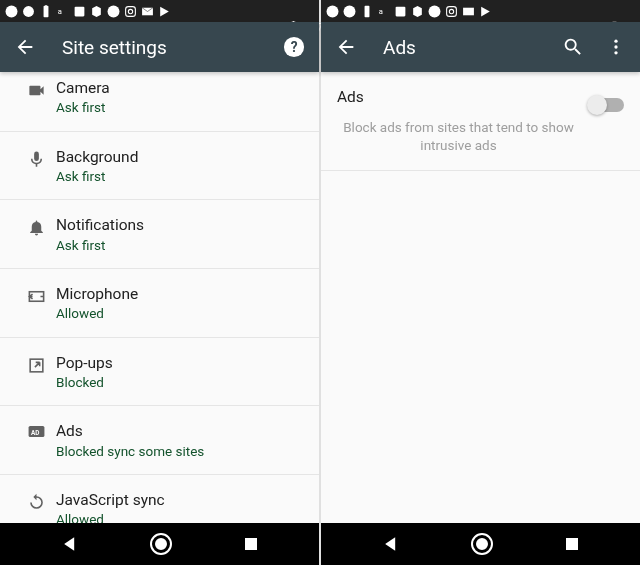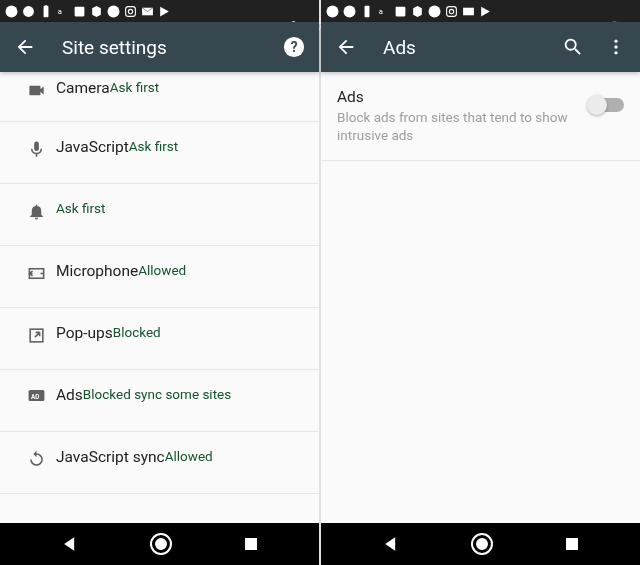--- a/index.html
+++ b/index.html
@@ -80,21 +80,21 @@
     width: 40px;
     display: flex;
     align-items: center;
     justify-content: center;
     color: #616161;
     padding-top: 3px;
   }
   .setting-text {
     flex: 1;
     display: flex;
-    flex-direction: row;
+    flex-direction: column;
   }
   .setting-title {
     font-size: 15.5px;
     color: #212121;
     line-height: 1.3;
   }
   .setting-sub {
     font-size: 13.5px;
     color: #14532d;
     line-height: 1.3;
@@ -110,21 +110,21 @@
   }
   .nav-btn { color: #fff; }
   .ads-row {
     display: flex;
     align-items: flex-start;
     padding: 16px 16px 16px 16px;
     border-bottom: 1px solid #e5e5e5;
   }
   .ads-text { flex: 1; padding-right: 10px; }
   .ads-title { font-size: 15.5px; color: #212121; }
-  .ads-sub { font-size: 13.5px; color: #9e9e9e; line-height: 1.35; margin-top: 2px; }
+  .ads-sub { font-size: 13.5px; color: #9e9e9e; line-height: 1.35; margin-top: 12px; text-align: center; }
   .switch {
     width: 34px; height: 14px; background: #b0b0b0; border-radius: 8px; position: relative; margin-top: 10px;
   }
   .switch-knob {
     width: 20px; height: 20px; background: #ececec; border-radius: 50%;
     position: absolute; left: -3px; top: -3px; box-shadow: 0 1px 3px rgba(0,0,0,0.3);
   }
   svg { display: block; }
 </style>
 </head>
@@ -249,32 +249,33 @@
       </div>
     </div>
 
     <div class="setting-item">
       <div class="setting-icon">
         <svg width="19" height="19" viewBox="0 0 24 24" fill="#616161">
             <path d="M12 14a3 3 0 003-3V5a3 3 0 10-6 0v6a3 3 0 003 3zm5-3a5 5 0 01-10 0H5a7 7 0 006 6.9V21h2v-3.1A7 7 0 0019 11z"></path>
           </svg>
       </div>
       <div class="setting-text">
-        <span class="setting-title">JavaScript</span>
+        <span class="setting-title">Background</span>
         <span class="setting-sub">Ask first</span>
       </div>
     </div>
 
     <div class="setting-item">
       <div class="setting-icon">
         <svg width="19" height="19" viewBox="0 0 24 24" fill="#616161">
             <path d="M12 22a2 2 0 002-2h-4a2 2 0 002 2zm6-6V11a6 6 0 00-5-5.9V4a1 1 0 10-2 0v1.1A6 6 0 006 11v5l-2 2v1h16v-1z"></path>
           </svg>
       </div>
       <div class="setting-text">
+        <span class="setting-title">Notifications</span>
         <span class="setting-sub">Ask first</span>
       </div>
     </div>
 
     <div class="setting-item">
       <div class="setting-icon">
         <svg width="19" height="19" viewBox="0 0 24 24" fill="none" stroke="#616161" stroke-width="2">
             <rect x="3" y="6" width="18" height="12"></rect>
             <path d="M3 12h4M21 12h-4" stroke="#616161"></path>
             <path d="M7 9l-4 3 4 3" fill="none"></path>

